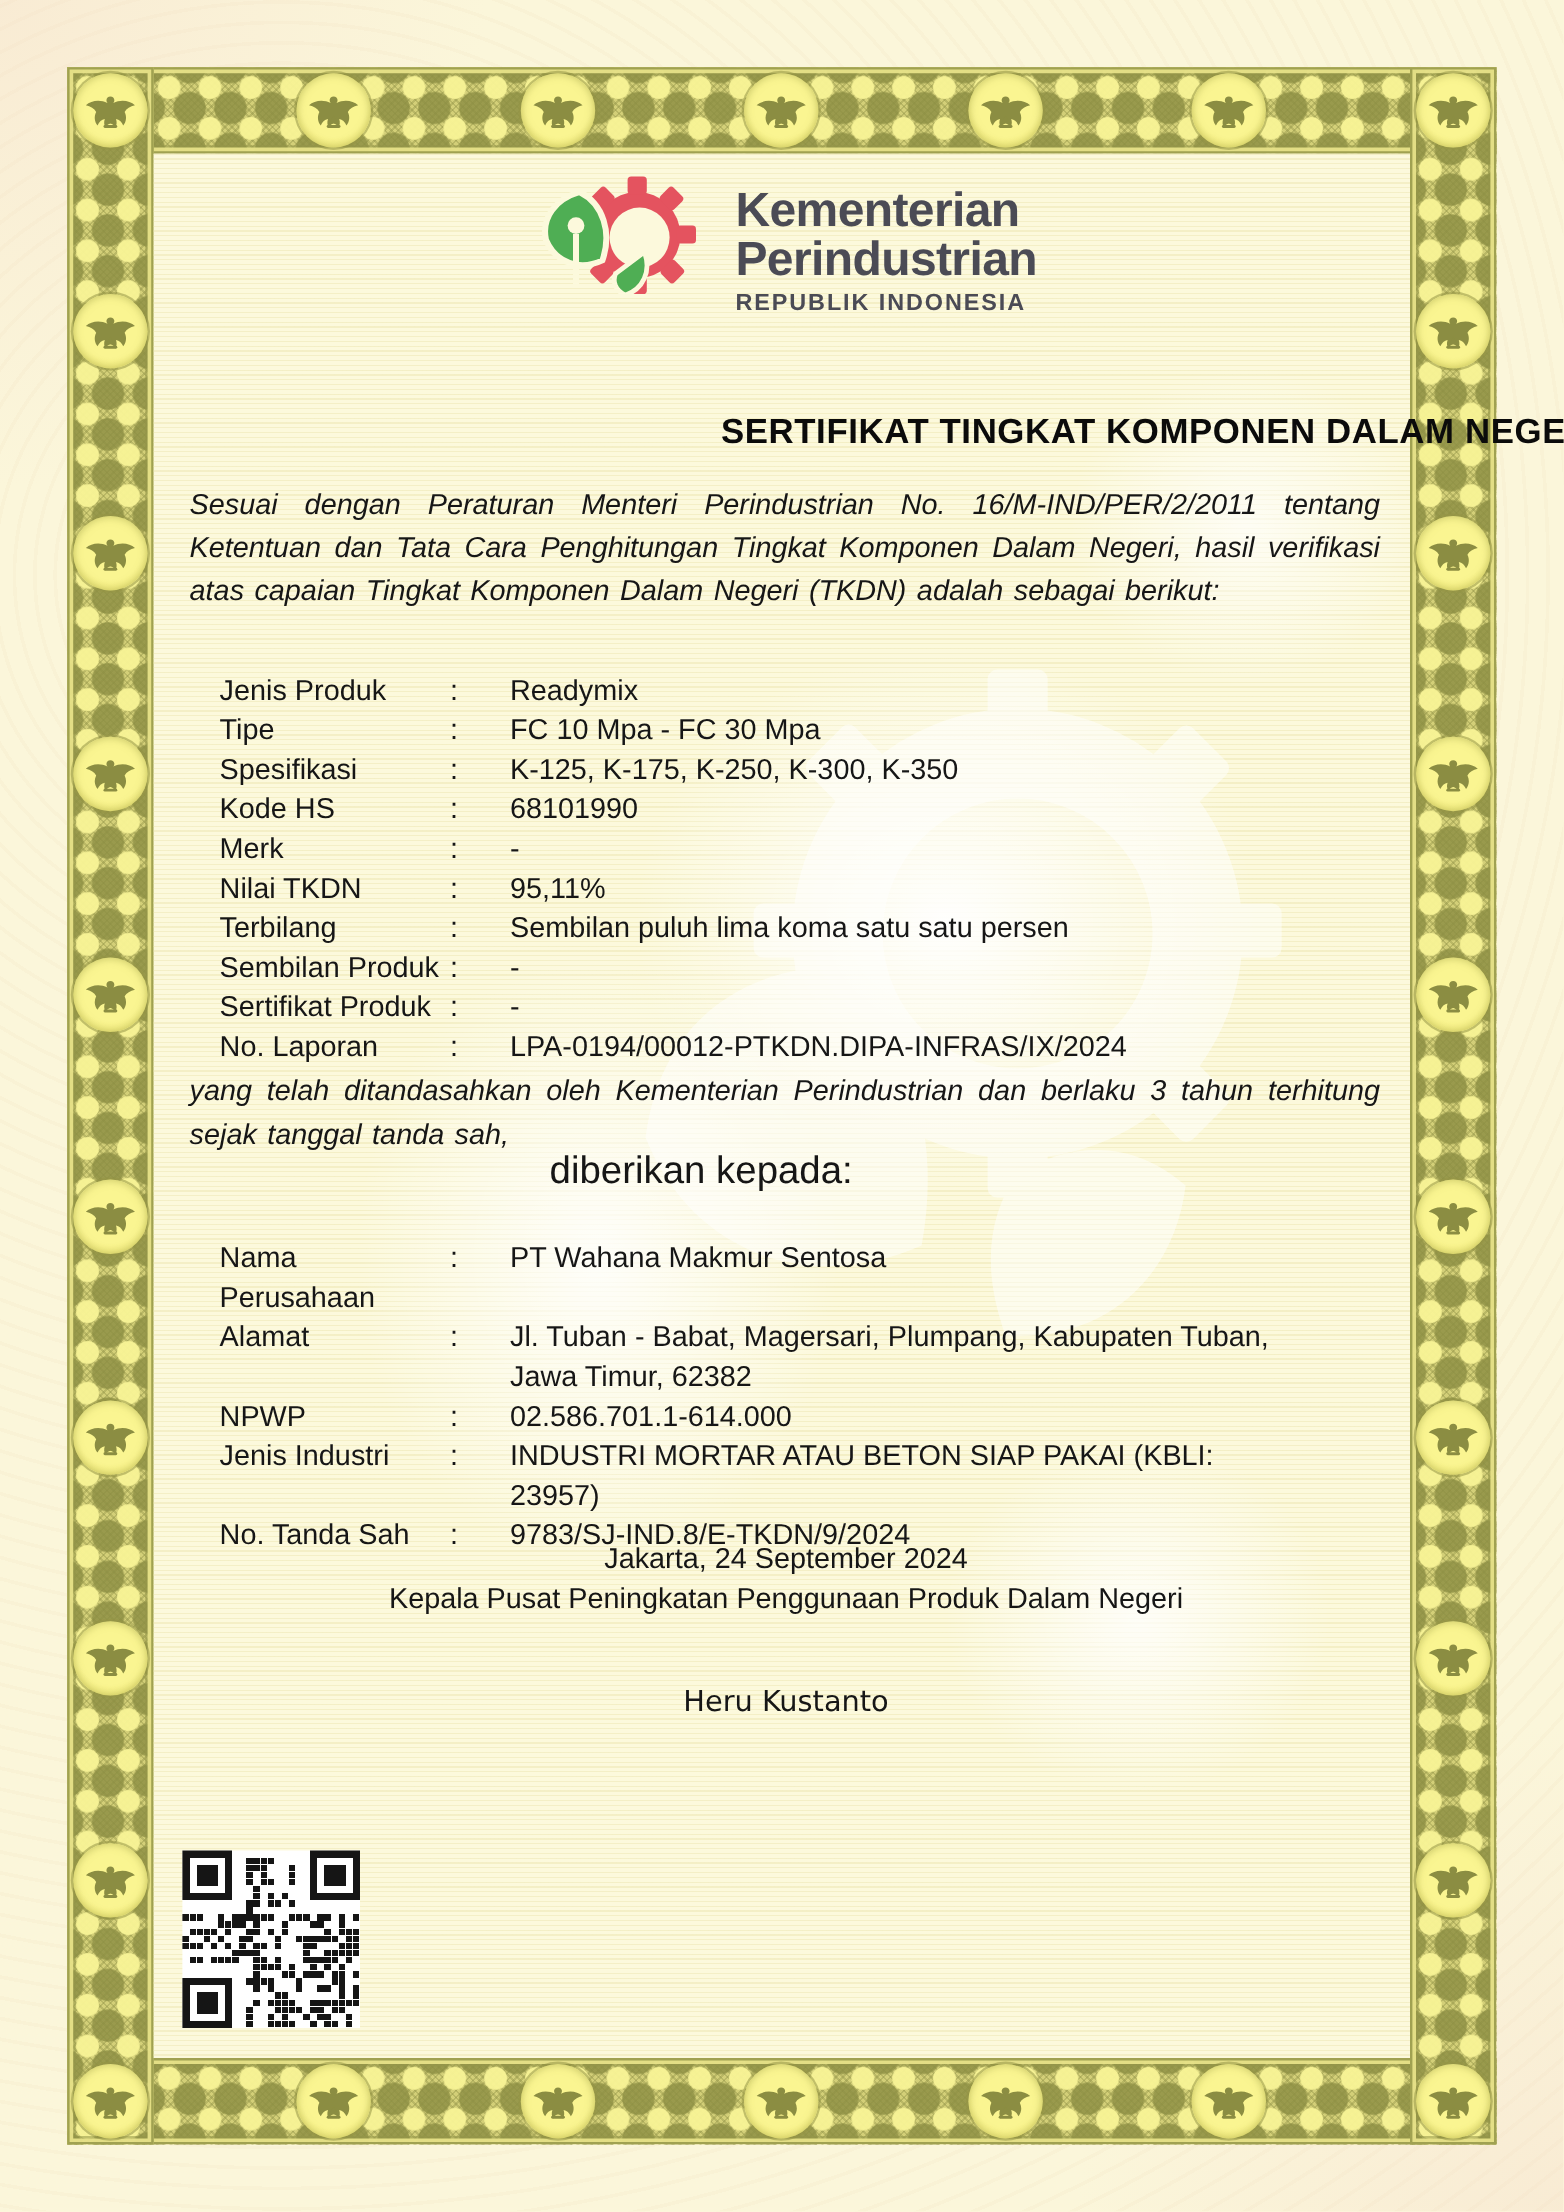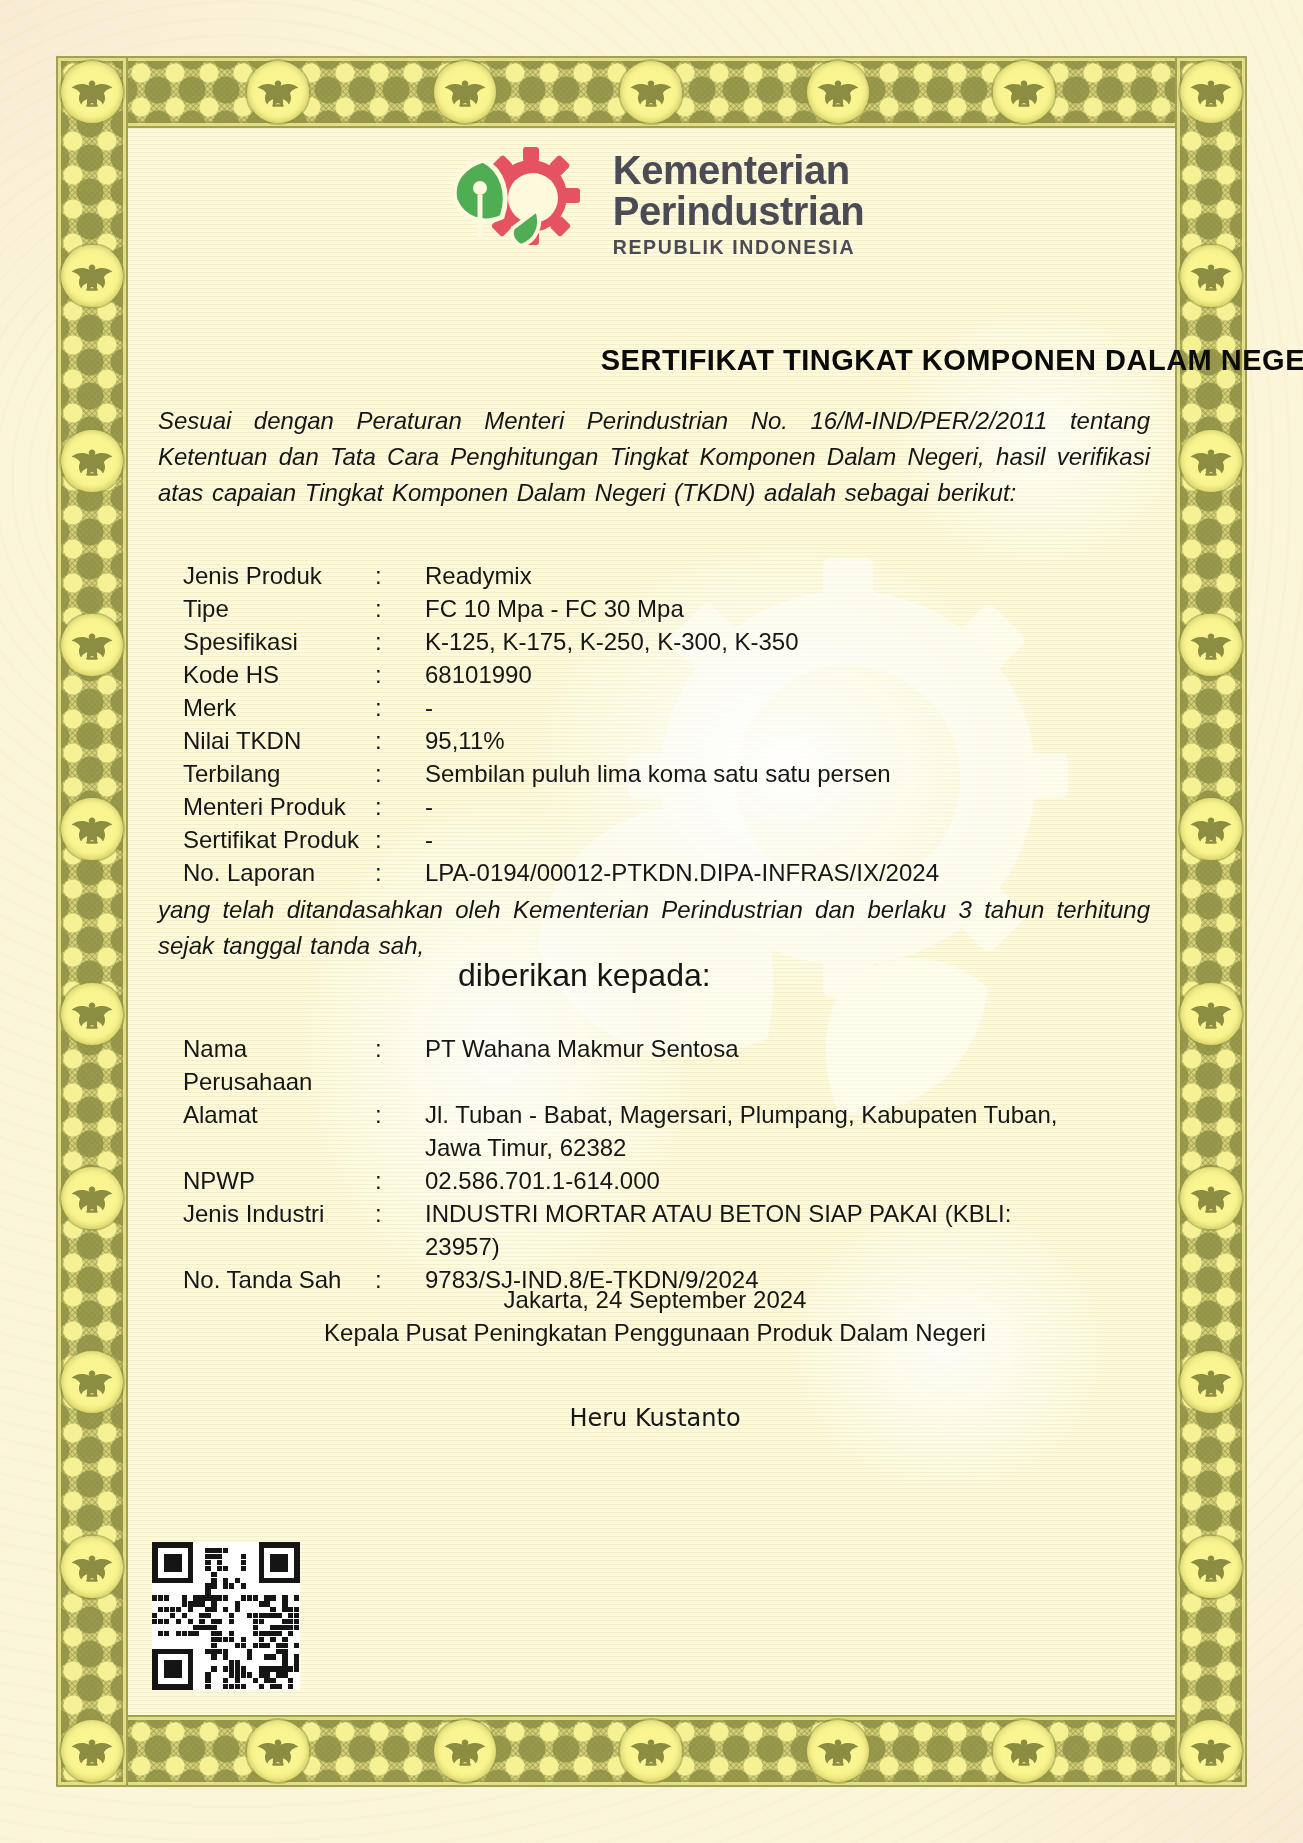--- a/index.html
+++ b/index.html
@@ -53,21 +53,21 @@
       radial-gradient(closest-side, rgba(255,255,255,.8), rgba(255,255,255,0) 70%),
       radial-gradient(closest-side, rgba(255,255,255,.7), rgba(255,255,255,0) 70%),
       repeating-linear-gradient(180deg, rgba(236,229,176,.5) 0 1px, rgba(255,255,255,0) 1px 4px);
     background-size:720px 640px, 560px 720px, 460px 420px, 420px 380px, auto;
     background-position:300px 320px, 90px 560px, 590px 1010px, 700px 120px, 0 0;
     background-repeat:no-repeat,no-repeat,no-repeat,no-repeat,repeat;
   }
   .watermark{position:absolute;left:390px;top:420px;opacity:.5;pointer-events:none;}
 
   .text{color:#161616;}
-  .logo-row{position:absolute;left:0;top:140px;width:1303px;display:flex;justify-content:center;align-items:center;gap:14px;}
+  .logo-row{position:absolute;left:0;top:140px;width:1303px;display:flex;justify-content:center;align-items:flex-end;gap:14px;}
   .logo-text{padding-top:4px;}
   .logo-line{font-weight:bold;font-size:40px;line-height:41px;color:#4b4b55;letter-spacing:-0.5px;}
   .logo-sub{font-weight:bold;font-size:19.5px;letter-spacing:1.6px;color:#4b4b55;margin-top:4px;}
 
   .cert-title{position:absolute;left:0;top:344px;width:1303px;text-align:right;font-weight:bold;font-size:29px;letter-spacing:.5px;color:#0b0b0b;padding-left:32px;}
 
   .para{position:absolute;left:158px;width:992px;font-size:24px;line-height:36px;text-align:justify;word-spacing:2px;font-style:italic;}
   .intro{top:403px;}
   .validity{top:892px;}
   .kepada{position:absolute;left:458px;top:958px;font-size:32px;line-height:34px;}
@@ -334,21 +334,21 @@
       <span class="flabel">Nilai TKDN</span>
         <span class="fsep">:</span>
         <span class="fvalue">95,11%</span>
     </div>
     <div class="frow">
       <span class="flabel">Terbilang</span>
         <span class="fsep">:</span>
         <span class="fvalue">Sembilan puluh lima koma satu satu persen</span>
     </div>
     <div class="frow">
-      <span class="flabel">Menteri Produk</span>
+      <span class="flabel">Sembilan Produk</span>
         <span class="fsep">:</span>
         <span class="fvalue">-</span>
     </div>
     <div class="frow">
       <span class="flabel">Sertifikat Produk</span>
         <span class="fsep">:</span>
         <span class="fvalue">-</span>
     </div>
     <div class="frow">
       <span class="flabel">No. Laporan</span>

